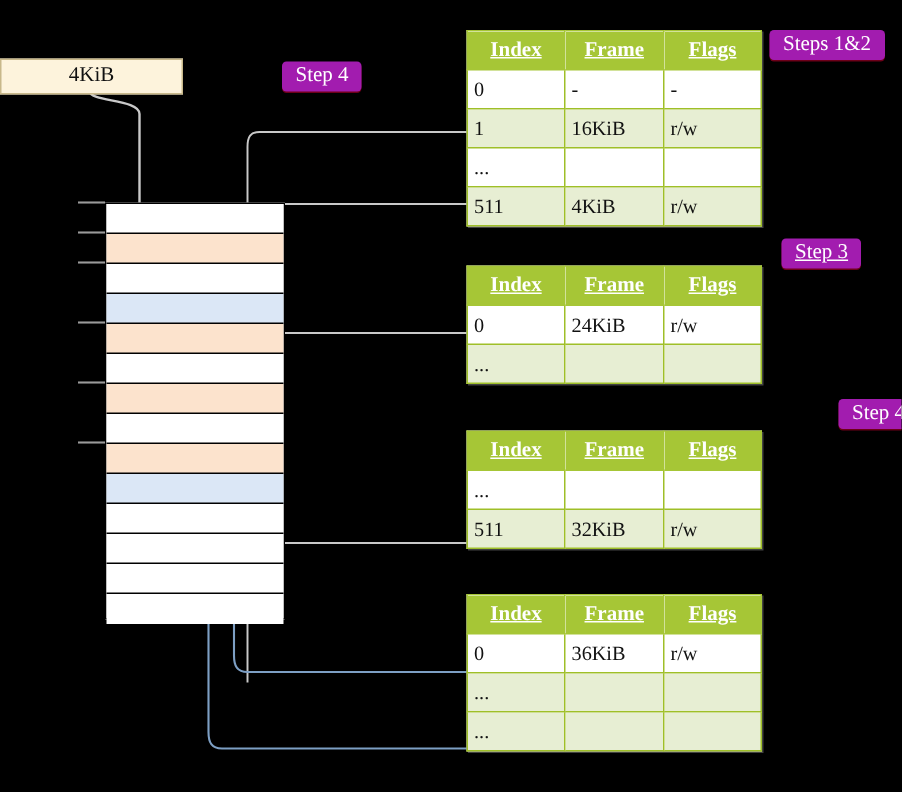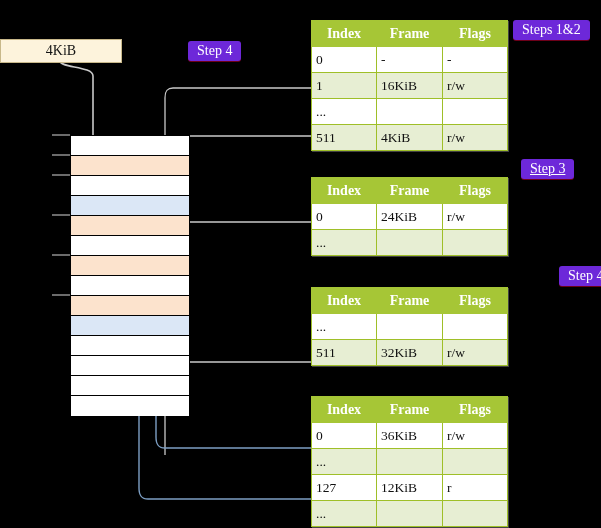--- a/index.html
+++ b/index.html
@@ -1,39 +1,39 @@
 <!DOCTYPE html>
 <html><head>
 <meta charset="utf-8">
 <style>
   html,body{margin:0;padding:0;background:#000;}
   body{width:601px;height:528px;position:relative;overflow:hidden;
        font-family:"Liberation Serif", serif;}
   .stage{position:absolute;left:0;top:0;width:601px;height:528px;}
 
   
-  .pill{position:absolute;background:#6d28d9;color:#fff;
+  .pill{position:absolute;background:#a21caf;color:#fff;
         font-family:"Liberation Serif", serif;font-size:14px;
         padding:2px 9px 3px 9px;border-radius:3px;white-space:nowrap;
         box-shadow:0 1px 0 #6d0018;line-height:15px;}
 
   
   .vbox{position:absolute;background:#fdf3dc;border:1px solid #c8b88a;
         font-family:"Liberation Serif", serif;font-size:14px;color:#111;
         display:flex;align-items:center;justify-content:center;}
 
   
   .ptable{position:absolute;border-collapse:collapse;border-spacing:0;
           background:#fff;font-family:"Liberation Serif", serif;font-size:13.5px;
           table-layout:fixed;box-shadow:1px 1px 0 rgba(120,120,120,.55);}
   .ptable td,.ptable th{border:1px solid #9fbf28;padding:1px 4px;
           height:23px;vertical-align:middle;color:#111;overflow:hidden;
           white-space:nowrap;}
   .ptable th{background:#a6c636;color:#ffffff;font-weight:bold;
-          border:1px solid #a6c636;font-size:14px;}
+          border:1px solid #a6c636;font-size:14px;text-decoration:underline;}
   .ptable tr.alt td{background:#e7eed3;}
   .ptable tr.plain td{background:#ffffff;}
   .ptable td.hl{background:#f5f07a;}
   .c-idx{width:56px;}
   .c-frm{width:57px;}
   .c-flg{width:56px;}
 
   
   .memcol{position:absolute;left:70px;top:135px;width:120px;height:278px;
           border:1px solid #000;box-sizing:border-box;background:#fff;}
@@ -219,25 +219,20 @@
           <tr class="plain">
             <td class="c-idx">0</td>
             <td class="c-frm">36KiB</td>
             <td class="c-flg">r/w</td>
           </tr>
           <tr class="alt">
             <td class="c-idx">...</td>
             <td class="c-frm"></td>
             <td class="c-flg"></td>
           </tr>
-          <tr class="plain">
-            <td class="c-idx">127</td>
-            <td class="c-frm">12KiB</td>
-            <td class="c-flg">r</td>
-          </tr>
           <tr class="alt">
             <td class="c-idx">...</td>
             <td class="c-frm"></td>
             <td class="c-flg"></td>
           </tr>
         </tbody>
       </table>
     </div>
 
 </div>

